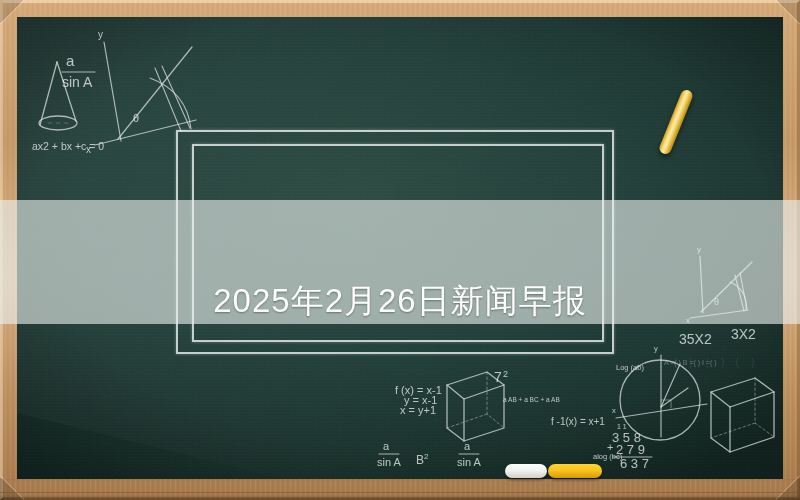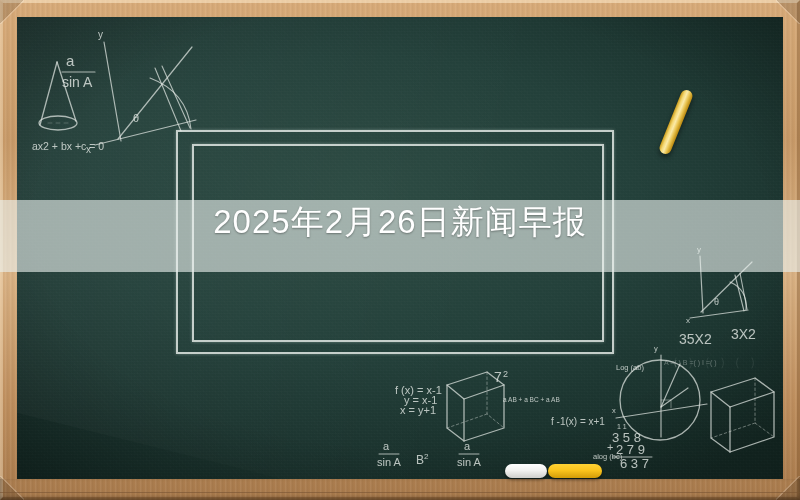--- a/index.html
+++ b/index.html
@@ -153,24 +153,24 @@
     width: 54px; height: 14px;
     border-radius: 7px;
     background: linear-gradient(180deg, #ffd234 0%, #fbc41d 45%, #d39c08 100%);
     box-shadow: 0 2px 3px rgba(0,0,0,0.4);
   }
 
   
   .title-band {
     position: absolute;
     left: 0; right: 0;
-    top: 200px; height: 72px;
+    top: 200px; height: 124px;
     background: rgba(234,241,238,0.62);
     display: flex;
-    align-items: flex-start;
+    align-items: flex-end;
     justify-content: center;
   }
   .title-text {
     font-size: 33px;
     color: #ffffff;
     letter-spacing: 1px;
     text-shadow: 0 1px 2px rgba(0,0,0,0.35);
     white-space: nowrap;
     font-weight: 400;
   }

